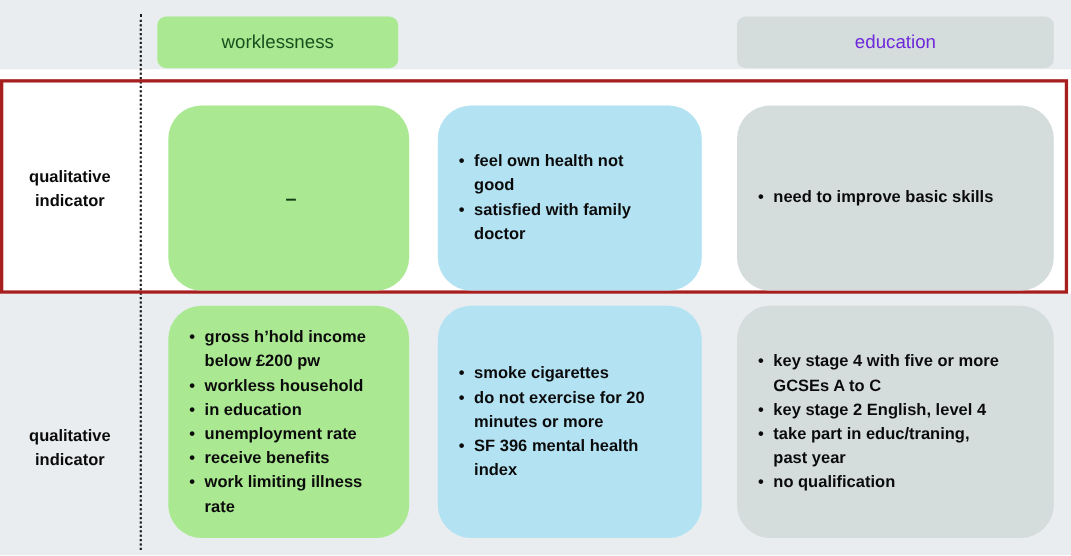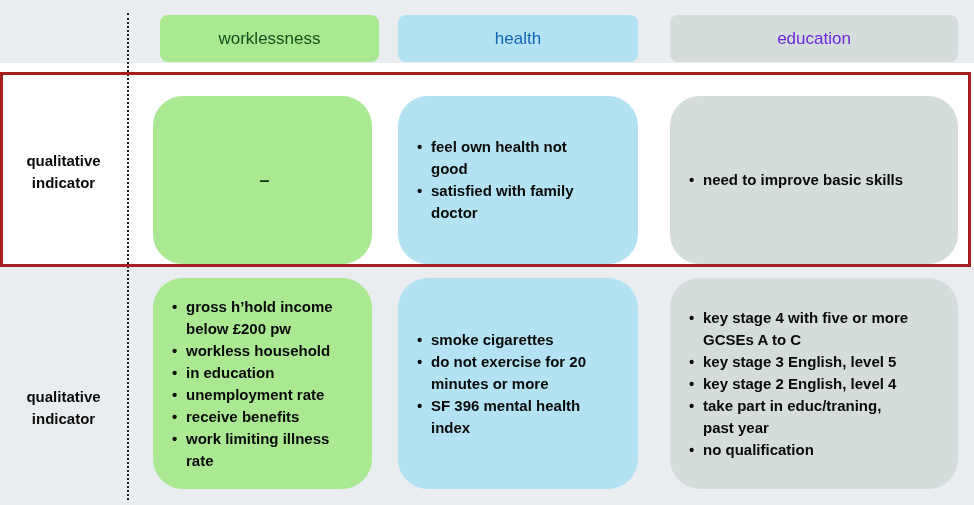--- a/index.html
+++ b/index.html
@@ -31,21 +31,21 @@
     white-space:pre-line;
   }
   .row-label.qual{top:150px;}
   .row-label.quant{top:386px;}
   .pill{
     position:absolute;top:15px;height:47px;
     border-radius:8px;
     display:flex;align-items:center;justify-content:center;
     font-size:17px;font-weight:400;
   }
-  .pill.c-green{left:160px;width:219px;background:#abe892;color:#17501d;}
+  .pill.c-green{left:143px;width:219px;background:#abe892;color:#17501d;}
   .pill.c-blue{left:398px;width:240px;background:#b3e2f3;color:#1565b5;}
   .pill.c-gray{left:670px;width:288px;background:#d5dcdc;color:#6d28d9;}
   .box{
     position:absolute;
     border-radius:30px;
     box-sizing:border-box;
     display:flex;align-items:center;
     padding:10px 14px 10px 18px;
   }
   .box.qual-row{top:96px;height:168px;}
@@ -76,23 +76,20 @@
 
 <div class="canvas">
 
   <div class="band band-top"></div>
   <div class="band band-bottom"></div>
 
   <div class="dotted-line"></div>
 
   <div class="pill c-green">
     <span>worklessness</span>
-  </div>
-  <div class="pill c-blue">
-    <span>health</span>
   </div>
   <div class="pill c-gray">
     <span>education</span>
   </div>
 
   <div class="red-box"></div>
 
   <div class="row-label qual">qualitative
 indicator</div>
   <div class="row-label quant">qualitative
@@ -133,21 +130,20 @@
         <li>do not exercise for 20
 minutes or more</li>
         <li>SF 396 mental health
 index</li>
       </ul>
   </div>
   <div class="box quant-row col-educ">
     <ul class="bullets">
         <li>key stage 4 with five or more
 GCSEs A to C</li>
-        <li>key stage 3 English, level 5</li>
         <li>key stage 2 English, level 4</li>
         <li>take part in educ/traning,
 past year</li>
         <li>no qualification</li>
       </ul>
   </div>
 
 </div>
 
 </body></html>

